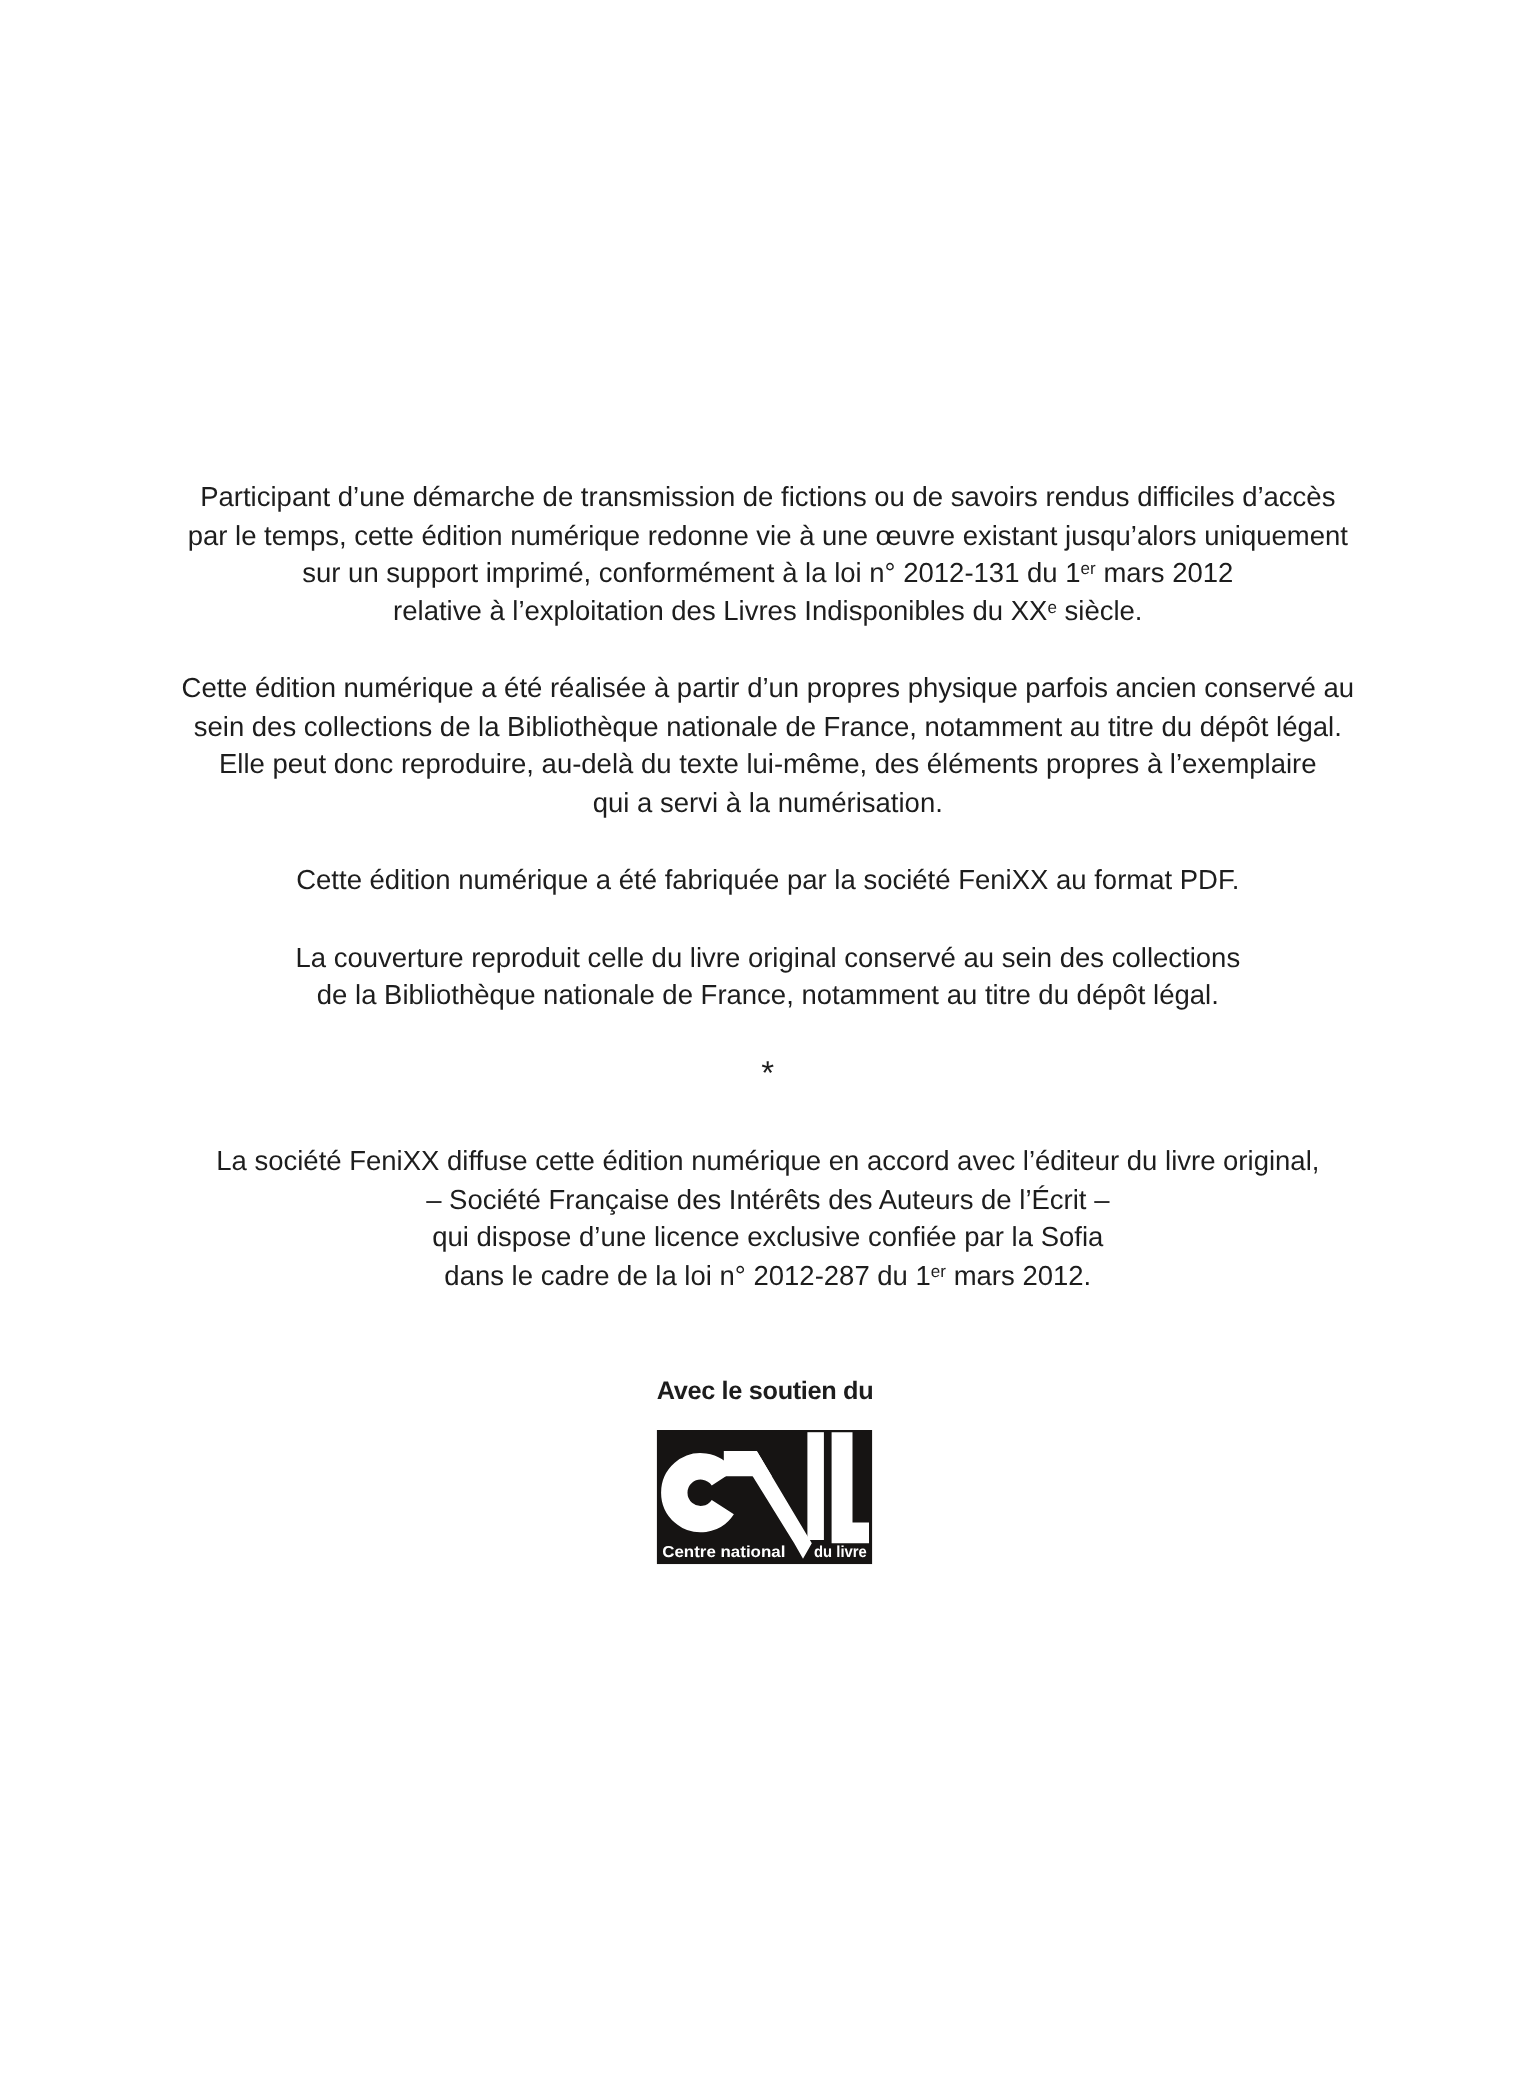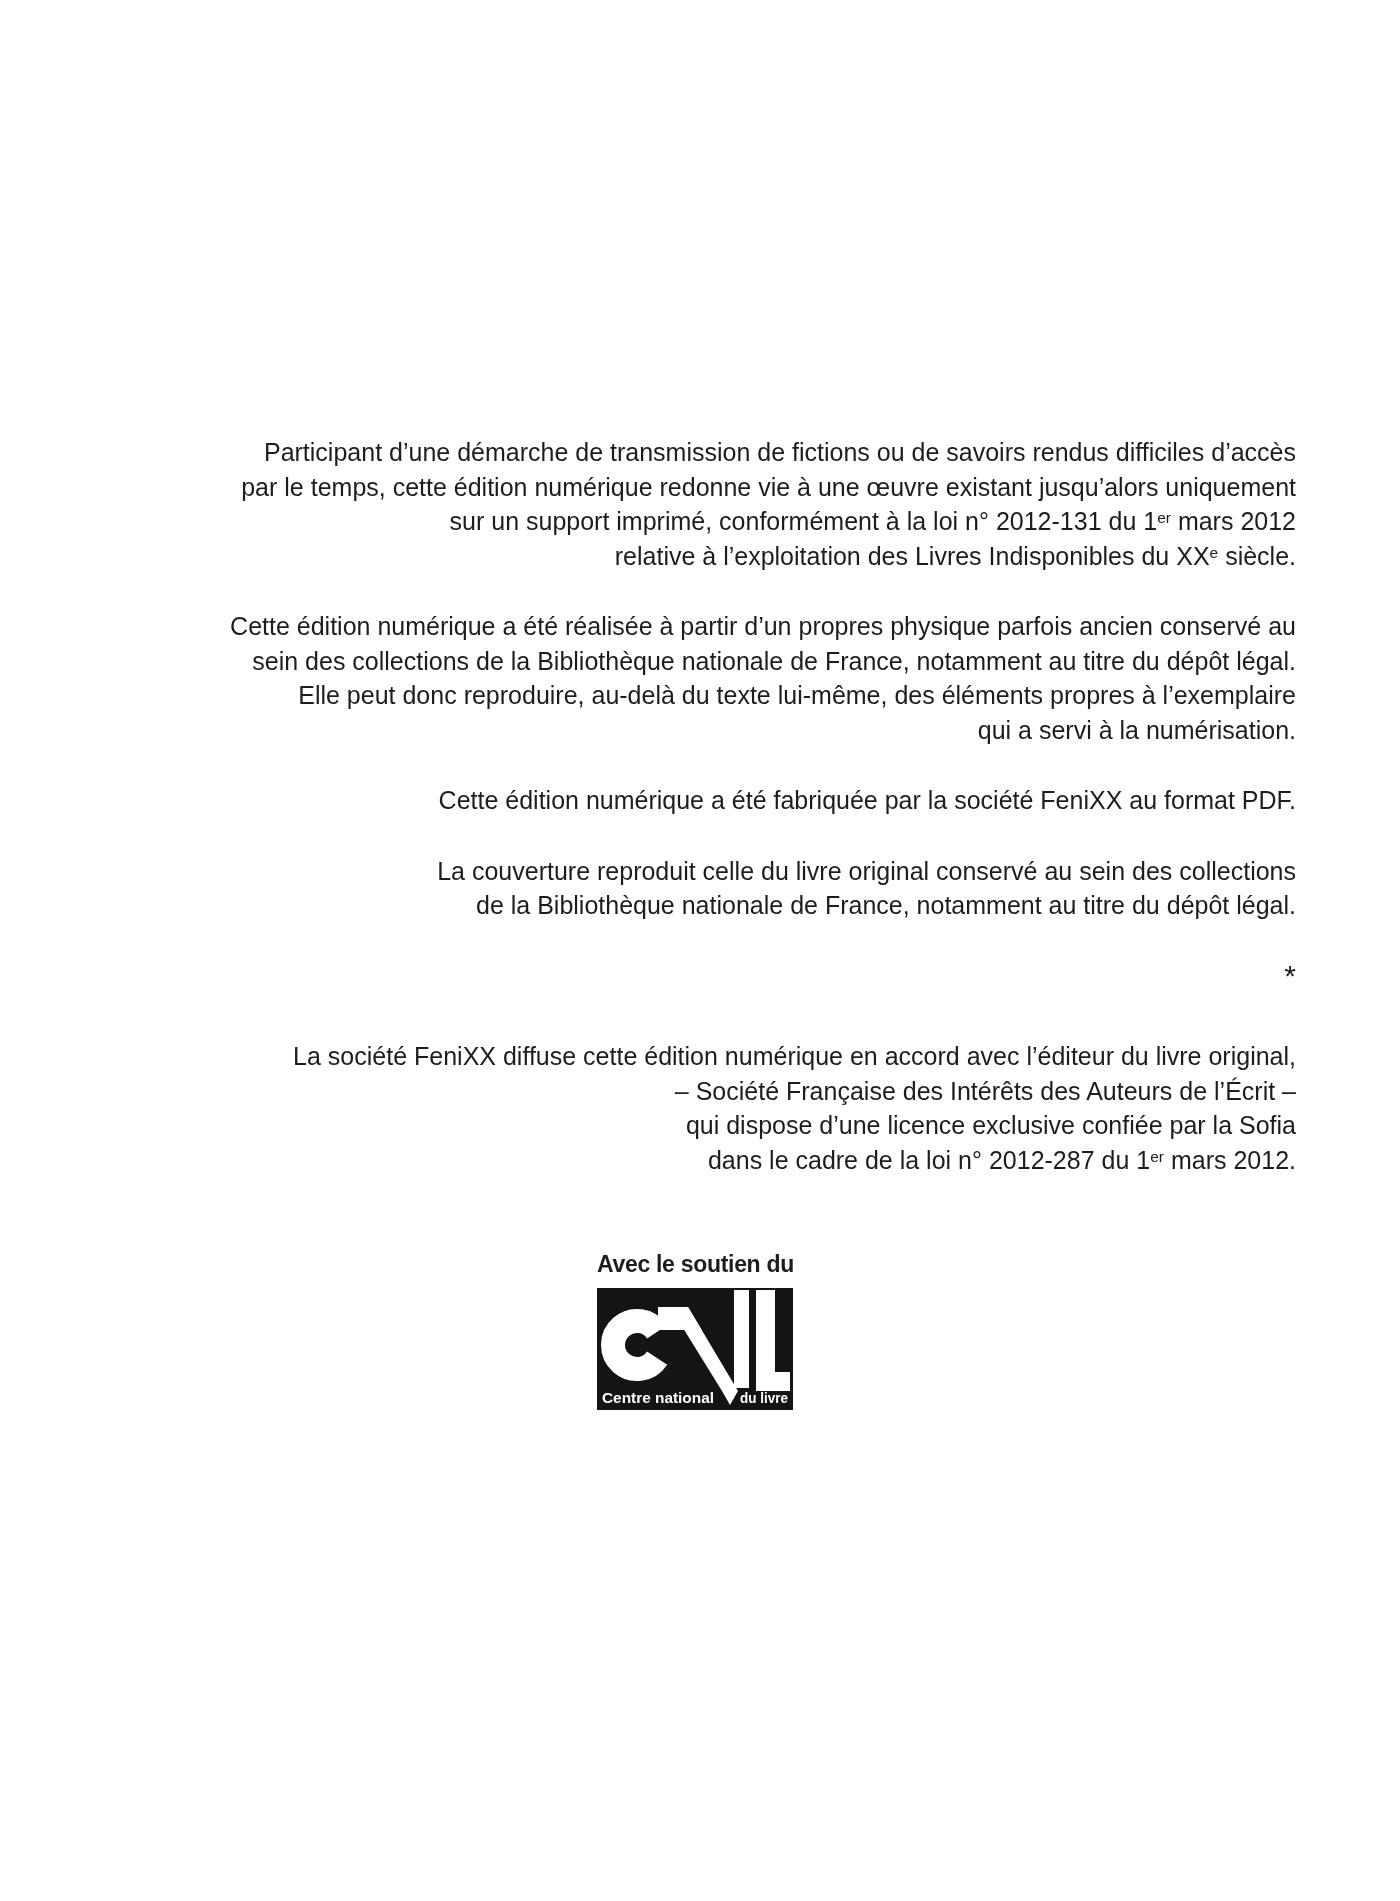--- a/index.html
+++ b/index.html
@@ -13,23 +13,23 @@
     height: 1901px;
     margin: 0 auto;
     background: var(--page-bg, #ffffff);
     color: var(--text-color, #1d1d1d);
     font-family: "Liberation Sans", sans-serif;
     overflow: hidden;
   }
   .text-block {
     position: absolute;
     top: 435px;
-    left: 76px;
+    left: 88px;
     width: 1220px;
-    text-align: right;
+    text-align: center;
     font-size: 25px;
     line-height: 34.5px;
   }
   .para {
     margin: 0 0 36px 0;
   }
   .line {
     white-space: nowrap;
   }
   sup {
@@ -52,21 +52,21 @@
   }
   .support-text {
     font-size: 23px;
     font-weight: bold;
     letter-spacing: -0.3px;
     line-height: 28px;
     white-space: nowrap;
     color: var(--text-color, #222222);
   }
   .logo-box {
-    margin-top: 10px;
+    margin-top: 22px;
     width: 196px;
     height: 130px;
   }
   .logo-bg-rect { fill: var(--logo-bg, #161413); }
   .logo-fg      { fill: var(--logo-fg, #ffffff); }
   .logo-fg-stroke { fill: none; stroke: var(--logo-fg, #ffffff); stroke-width: 24; }
   .logo-caption {
     font-family: "Liberation Sans", sans-serif;
     font-weight: bold;
     font-size: 14.5px;

